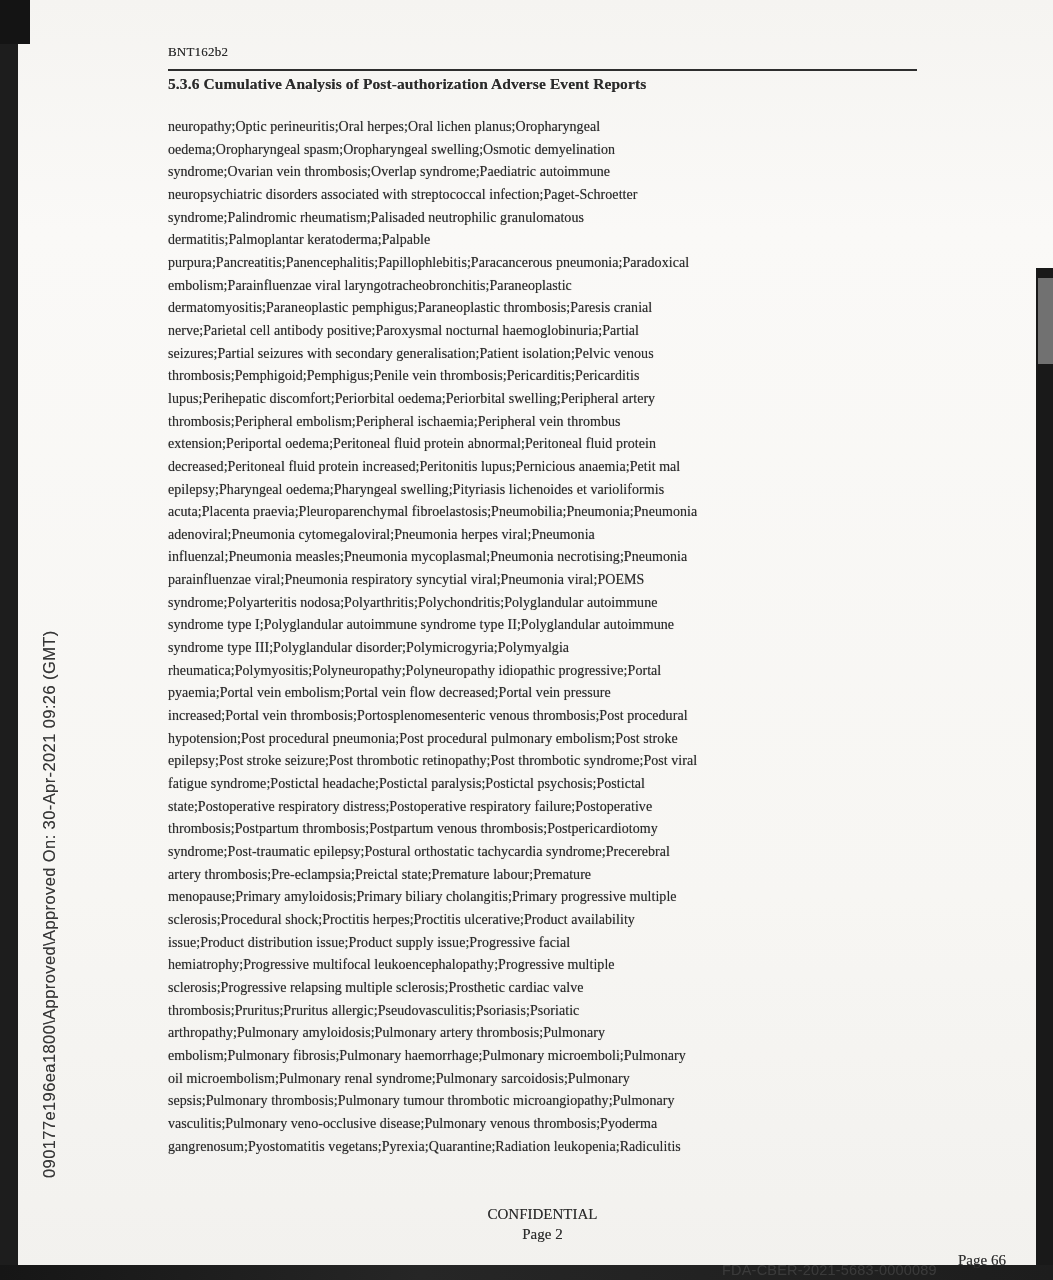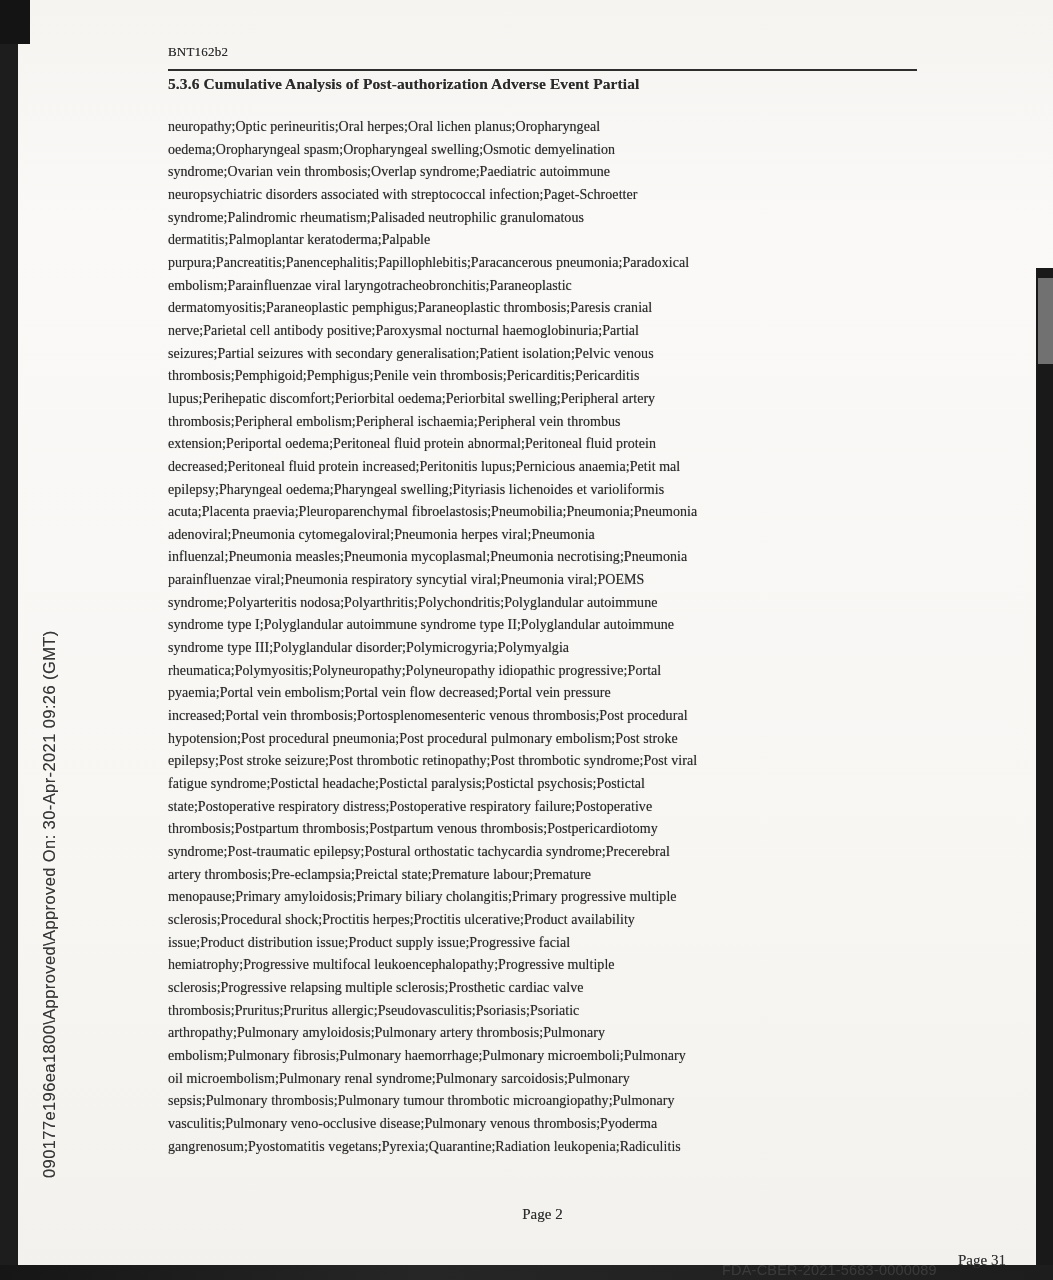--- a/index.html
+++ b/index.html
@@ -95,21 +95,21 @@
   <div class="corner-tl"></div>
   <div class="scrollbar">
     <div class="scrollbar-thumb"></div>
   </div>
   <div class="bar-bottom"></div>
 
   <div class="watermark">090177e196ea1800\Approved\Approved On: 30-Apr-2021 09:26 (GMT)</div>
 
   <div class="doc-id">BNT162b2</div>
   <hr class="header-rule">
-  <div class="section-title">5.3.6 Cumulative Analysis of Post-authorization Adverse Event Partial</div>
+  <div class="section-title">5.3.6 Cumulative Analysis of Post-authorization Adverse Event Reports</div>
 
   <div class="body-text">neuropathy;Optic perineuritis;Oral herpes;Oral lichen planus;Oropharyngeal
 oedema;Oropharyngeal spasm;Oropharyngeal swelling;Osmotic demyelination
 syndrome;Ovarian vein thrombosis;Overlap syndrome;Paediatric autoimmune
 neuropsychiatric disorders associated with streptococcal infection;Paget-Schroetter
 syndrome;Palindromic rheumatism;Palisaded neutrophilic granulomatous
 dermatitis;Palmoplantar keratoderma;Palpable
 purpura;Pancreatitis;Panencephalitis;Papillophlebitis;Paracancerous pneumonia;Paradoxical
 embolism;Parainfluenzae viral laryngotracheobronchitis;Paraneoplastic
 dermatomyositis;Paraneoplastic pemphigus;Paraneoplastic thrombosis;Paresis cranial
@@ -145,18 +145,19 @@
 sclerosis;Progressive relapsing multiple sclerosis;Prosthetic cardiac valve
 thrombosis;Pruritus;Pruritus allergic;Pseudovasculitis;Psoriasis;Psoriatic
 arthropathy;Pulmonary amyloidosis;Pulmonary artery thrombosis;Pulmonary
 embolism;Pulmonary fibrosis;Pulmonary haemorrhage;Pulmonary microemboli;Pulmonary
 oil microembolism;Pulmonary renal syndrome;Pulmonary sarcoidosis;Pulmonary
 sepsis;Pulmonary thrombosis;Pulmonary tumour thrombotic microangiopathy;Pulmonary
 vasculitis;Pulmonary veno-occlusive disease;Pulmonary venous thrombosis;Pyoderma
 gangrenosum;Pyostomatitis vegetans;Pyrexia;Quarantine;Radiation leukopenia;Radiculitis</div>
 
   <div class="footer-center">
+    <div>CONFIDENTIAL</div>
     <div>Page 2</div>
   </div>
   <div class="fda-ref">FDA-CBER-2021-5683-0000089</div>
-  <div class="scan-page">Page 31</div>
+  <div class="scan-page">Page 66</div>
 
 </div>
 
 </body></html>

